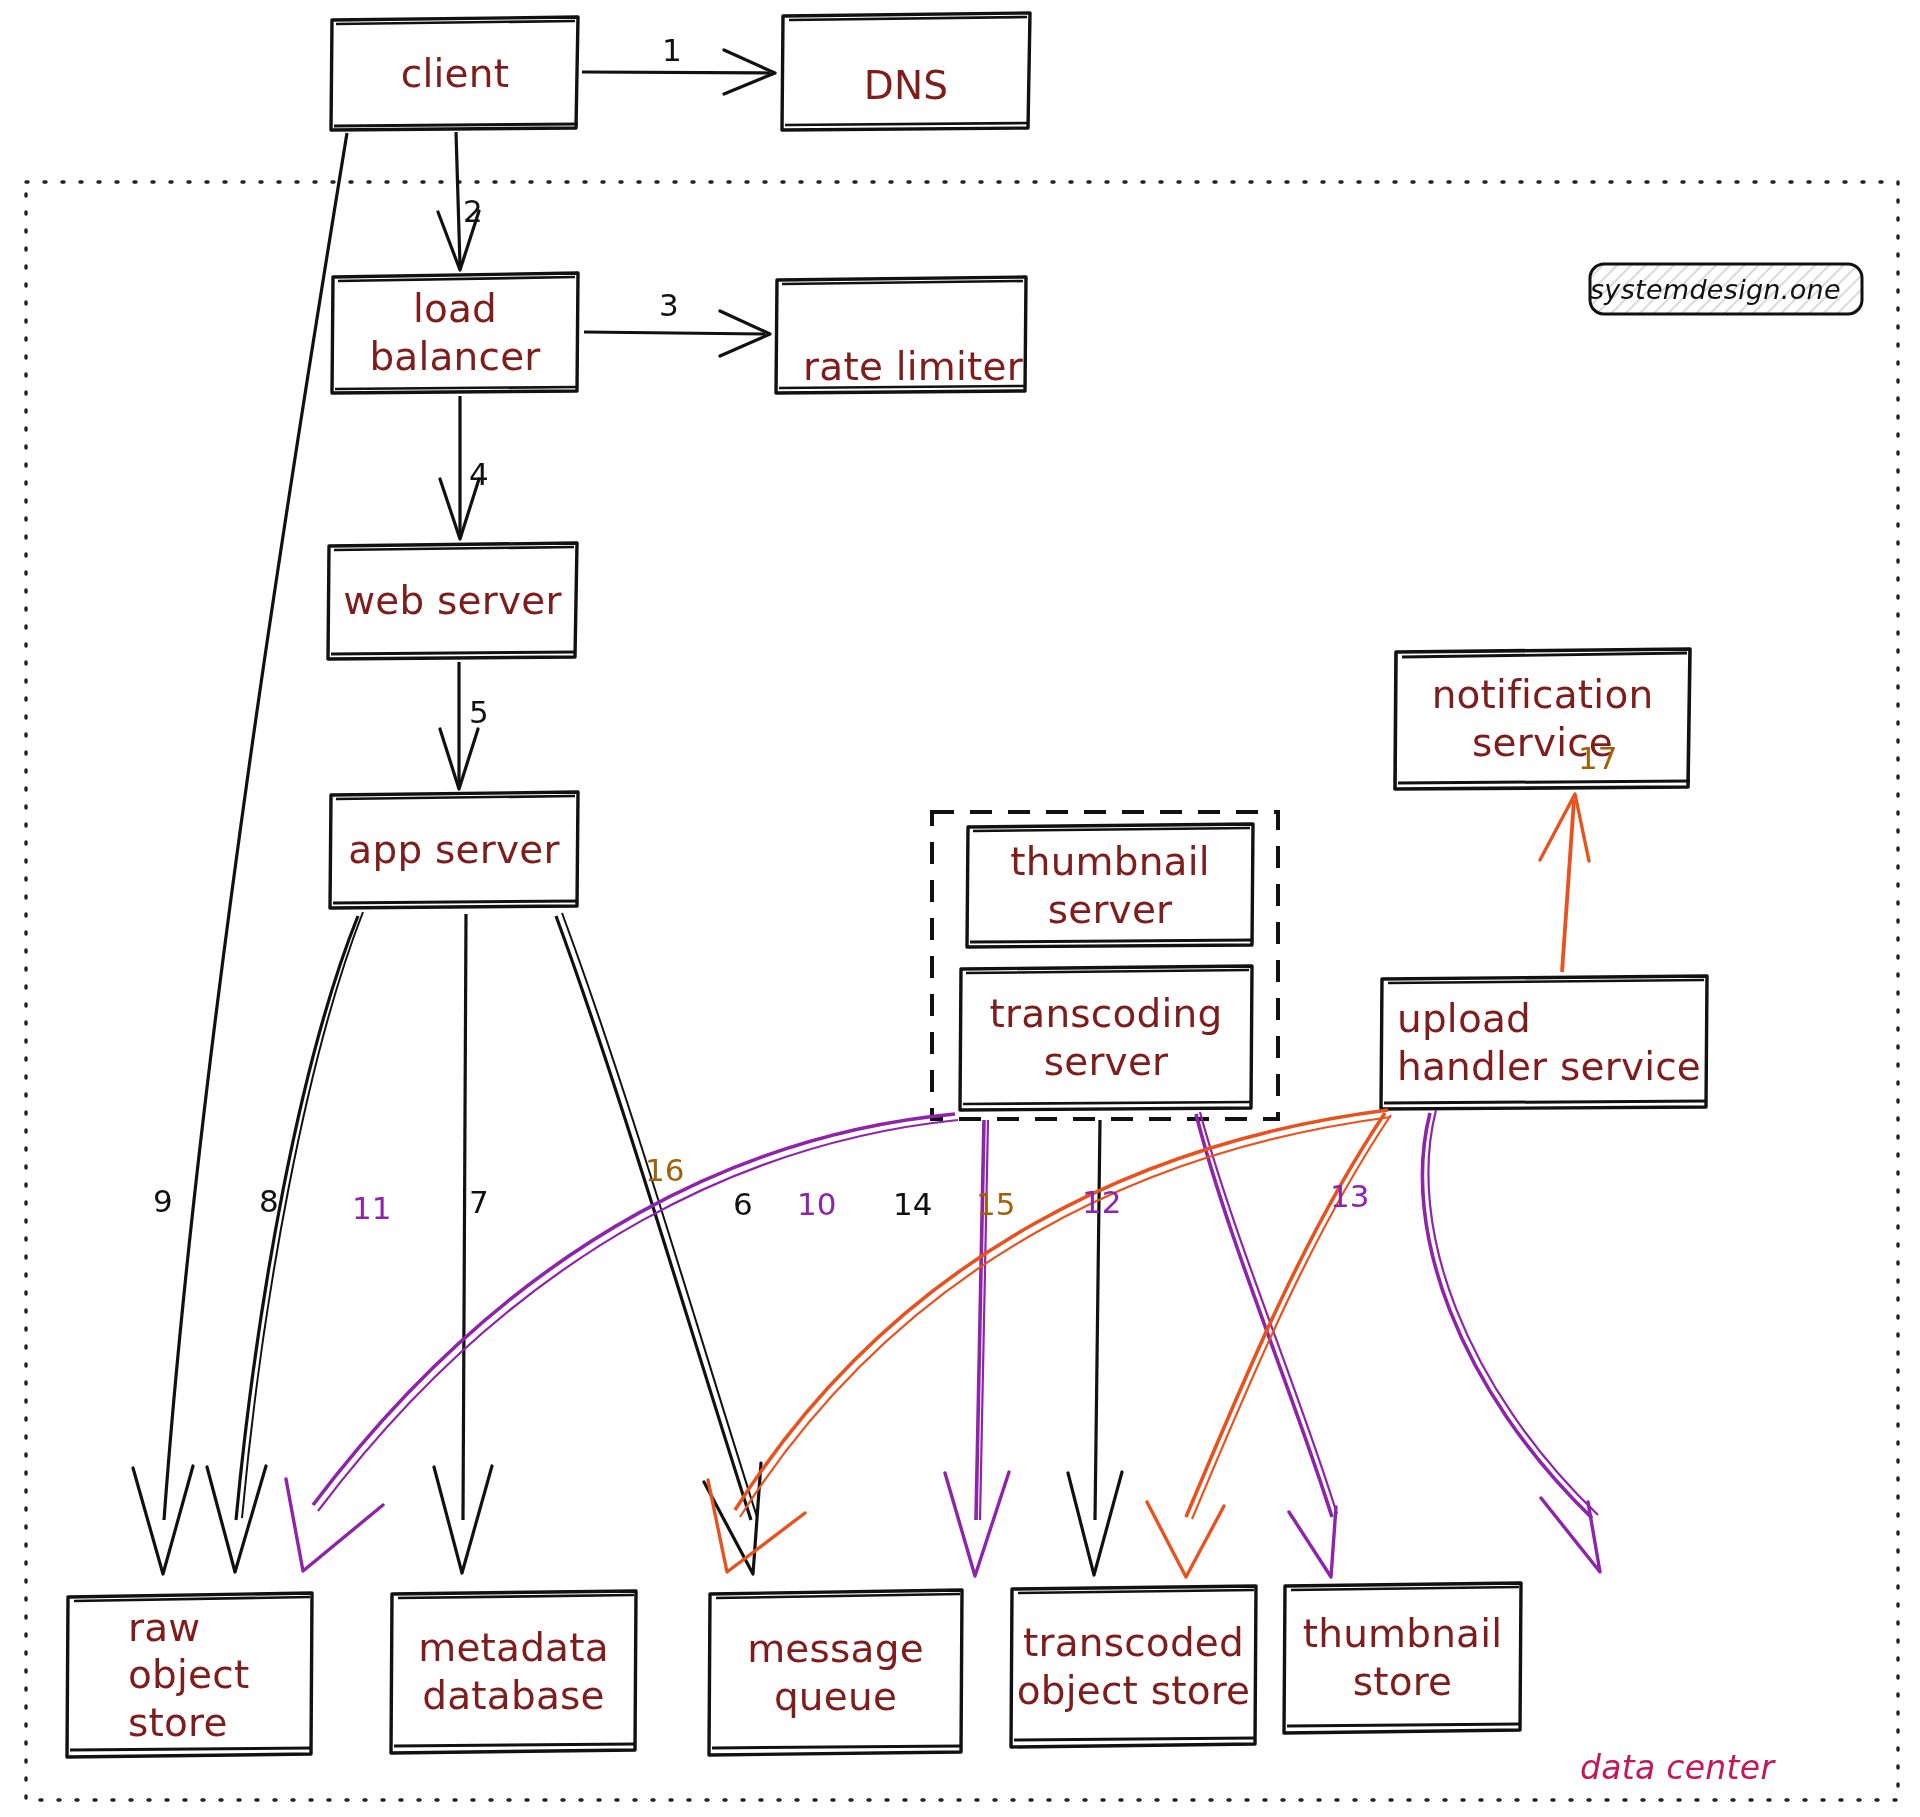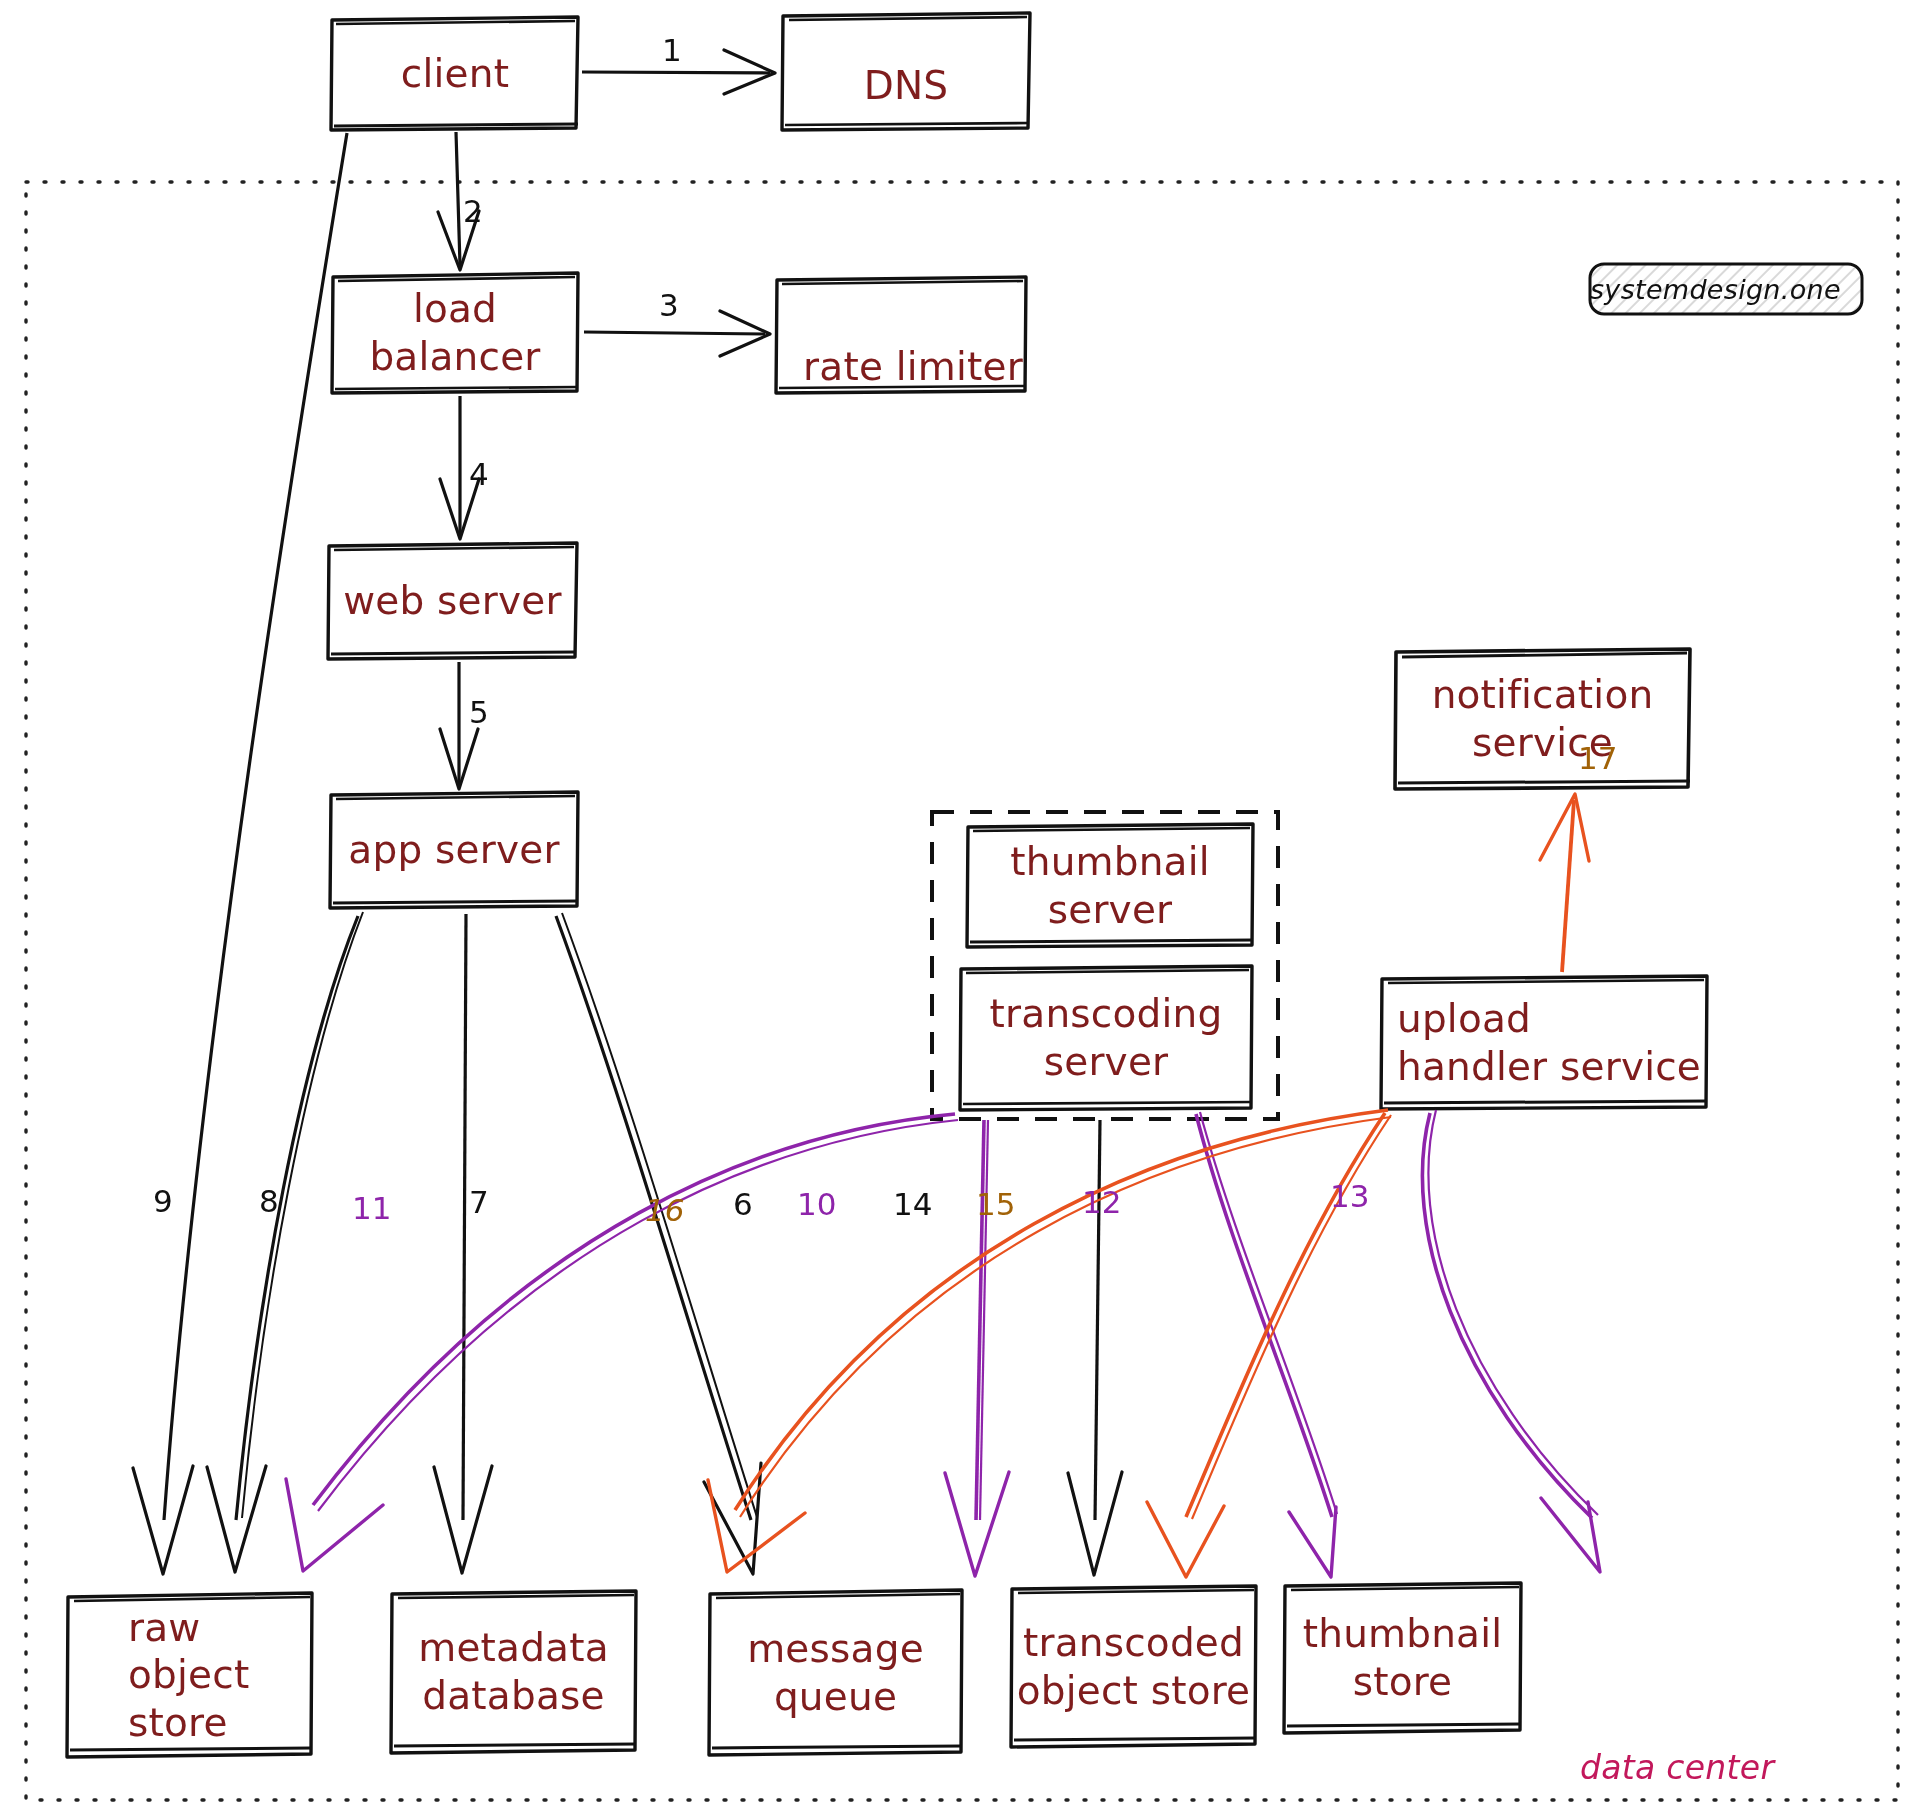--- a/index.html
+++ b/index.html
@@ -290,21 +290,21 @@
 
   <div class="elabel" style="left:662px;top:32px;">1</div>
   <div class="elabel" style="left:463px;top:193px;">2</div>
   <div class="elabel" style="left:659px;top:287px;">3</div>
   <div class="elabel" style="left:469px;top:456px;">4</div>
   <div class="elabel" style="left:469px;top:694px;">5</div>
   <div class="elabel" style="left:153px;top:1183px;">9</div>
   <div class="elabel" style="left:259px;top:1183px;">8</div>
   <div class="elabel purple" style="left:352px;top:1190px;">11</div>
   <div class="elabel" style="left:469px;top:1184px;">7</div>
-  <div class="elabel orange" style="left:645px;top:1192px;font-style:italic;">16</div>
+  <div class="elabel orange" style="left:645px;top:1152px;">16</div>
   <div class="elabel" style="left:733px;top:1186px;">6</div>
   <div class="elabel purple" style="left:797px;top:1186px;">10</div>
   <div class="elabel" style="left:893px;top:1186px;">14</div>
   <div class="elabel orange" style="left:976px;top:1186px;">15</div>
   <div class="elabel purple" style="left:1082px;top:1184px;">12</div>
   <div class="elabel purple" style="left:1330px;top:1178px;">13</div>
   <div class="elabel orange" style="left:1578px;top:740px;">17</div>
 
 </div>
 

